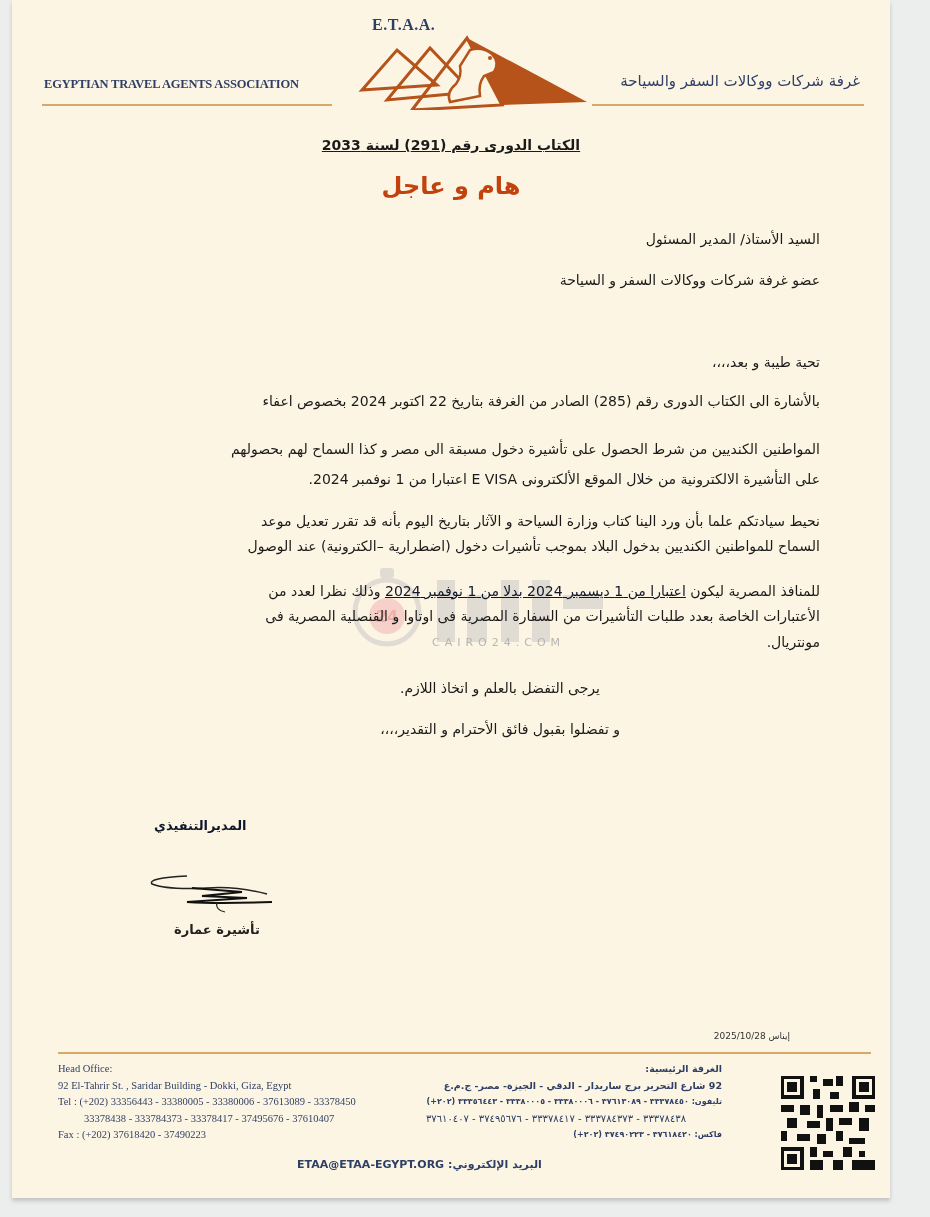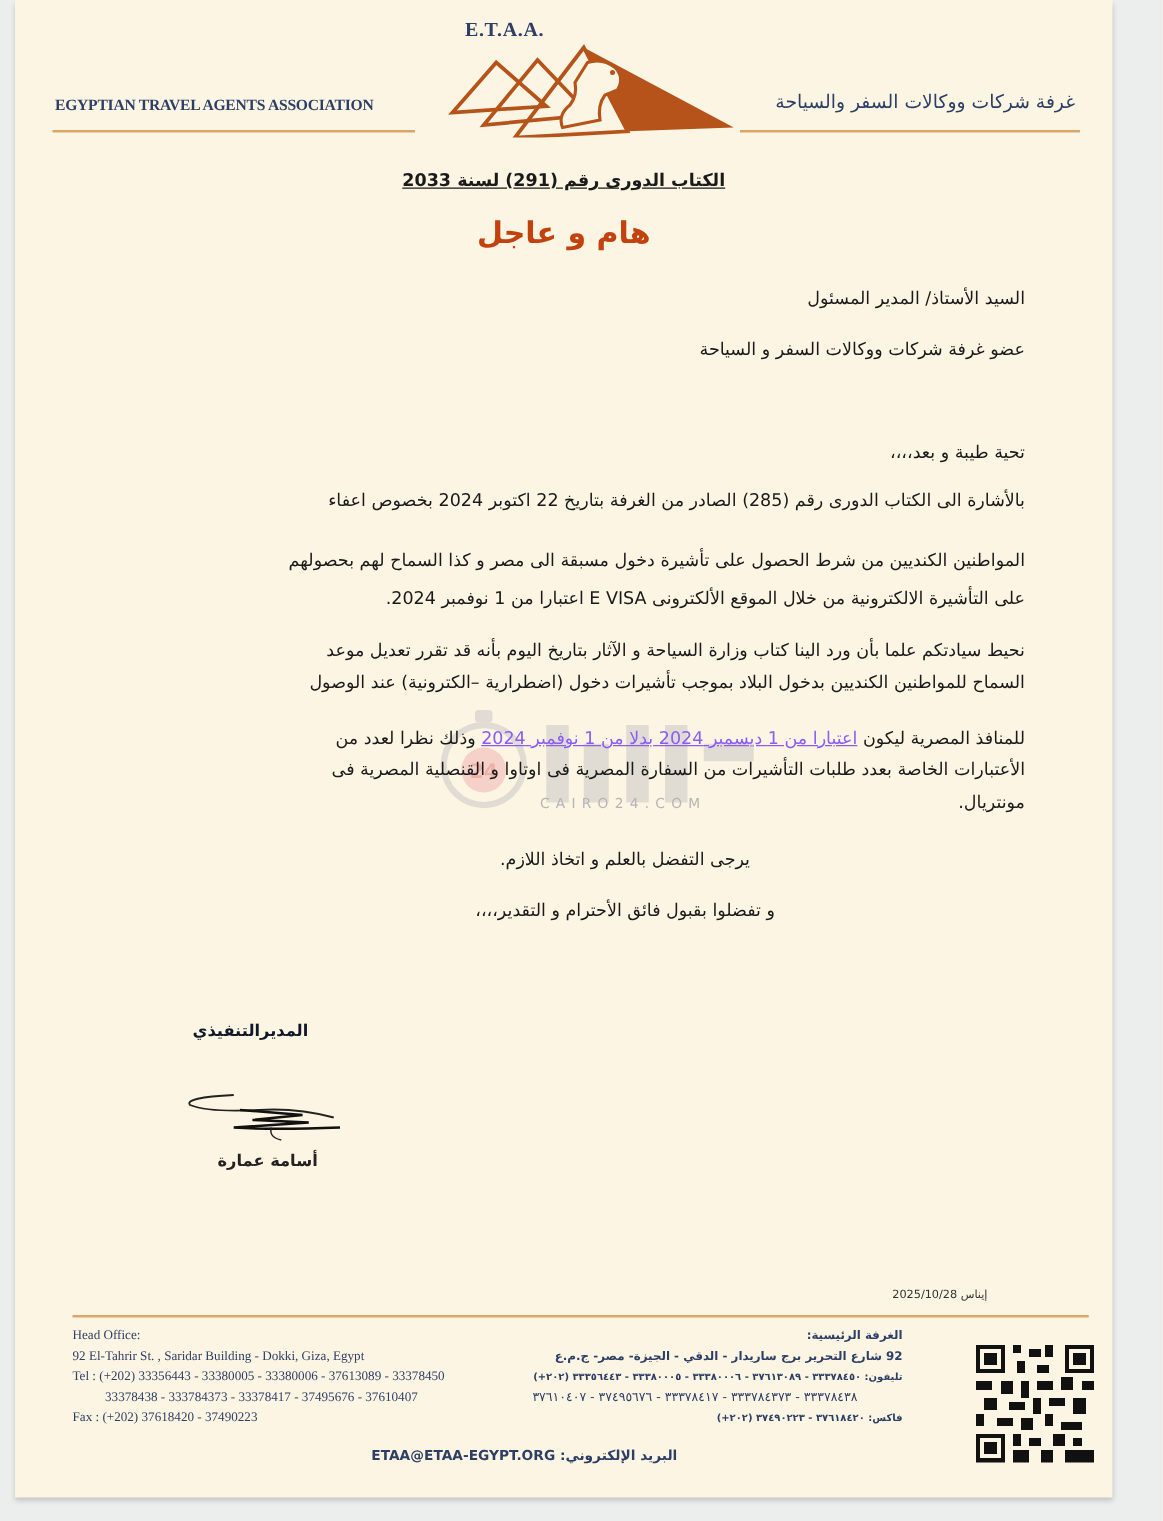--- a/index.html
+++ b/index.html
@@ -44,21 +44,21 @@
   .ref-title {
     position: absolute; left: 0; right: 0; top: 137px; text-align: center;
     font-family: "DejaVu Sans", sans-serif; font-weight: bold; font-size: 14px;
     text-decoration: underline; color: #1a1a1a; direction: rtl;
   }
   .urgent {
     position: absolute; left: 0; right: 0; top: 172px; text-align: center;
     font-family: "DejaVu Sans", sans-serif; font-weight: bold; font-size: 24px; color: #c2410c;
     direction: rtl;
   }
-  .red-ul { color: #8b5cf6; text-decoration: underline; }
+  .red-ul { color: #0f172a; text-decoration: underline; }
 
   
   .wm { position: absolute; left: 305px; top: 560px; width: 320px; height: 100px; pointer-events: none; opacity: 0.55; }
   .wm-text {
     position: absolute; left: 420px; top: 636px; font-family: "DejaVu Sans", sans-serif;
     font-size: 11px; letter-spacing: 5px; color: #b5b5b5;
   }
 
   
   .sig-title {
@@ -151,21 +151,21 @@
 
   <div class="line rtl" style="top:680px; right:290px;">يرجى التفضل بالعلم و اتخاذ اللازم.</div>
   <div class="line rtl" style="top:721px; right:270px;">و تفضلوا بقبول فائق الأحترام و التقدير،،،،</div>
 
   <div class="sig-title">المديرالتنفيذي</div>
   <svg class="signature" viewBox="0 0 140 45">
     <path d="M40,4 Q0,6 5,12 Q20,18 60,16 Q90,14 120,22" fill="none" stroke="#222" stroke-width="1.5"></path>
     <path d="M45,16 L95,20 L55,24 L100,26 L40,30 Q70,32 125,30" fill="none" stroke="#111" stroke-width="2"></path>
     <path d="M70,30 Q68,38 78,40" fill="none" stroke="#222" stroke-width="1.2"></path>
   </svg>
-  <div class="sig-name">أسامة عمارة</div>
+  <div class="sig-name">تأشيرة عمارة</div>
 
   <div class="doc-date">إيناس 2025/10/28</div>
   <div class="foot-rule"></div>
 
   <div class="foot-en">
     <div>Head Office:</div>
     <div>92 El-Tahrir St. , Saridar Building - Dokki, Giza, Egypt</div>
     <div>Tel : (+202) 33356443 - 33380005 - 33380006 - 37613089 - 33378450</div>
     <div class="indent">33378438 - 333784373 - 33378417 - 37495676 - 37610407</div>
     <div>Fax : (+202) 37618420 - 37490223</div>

